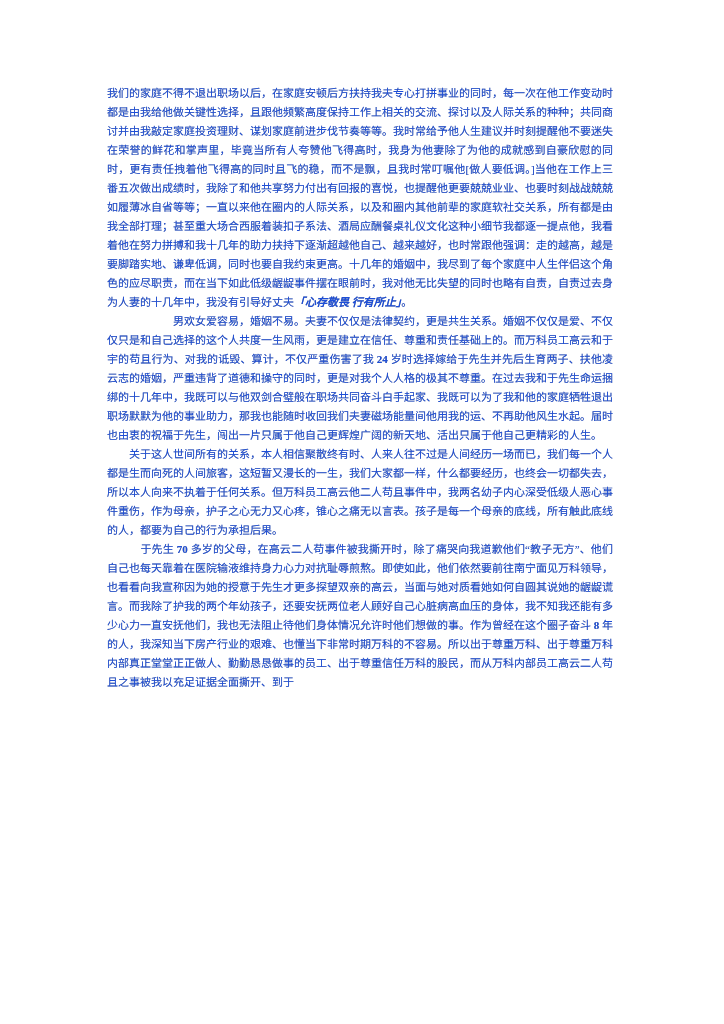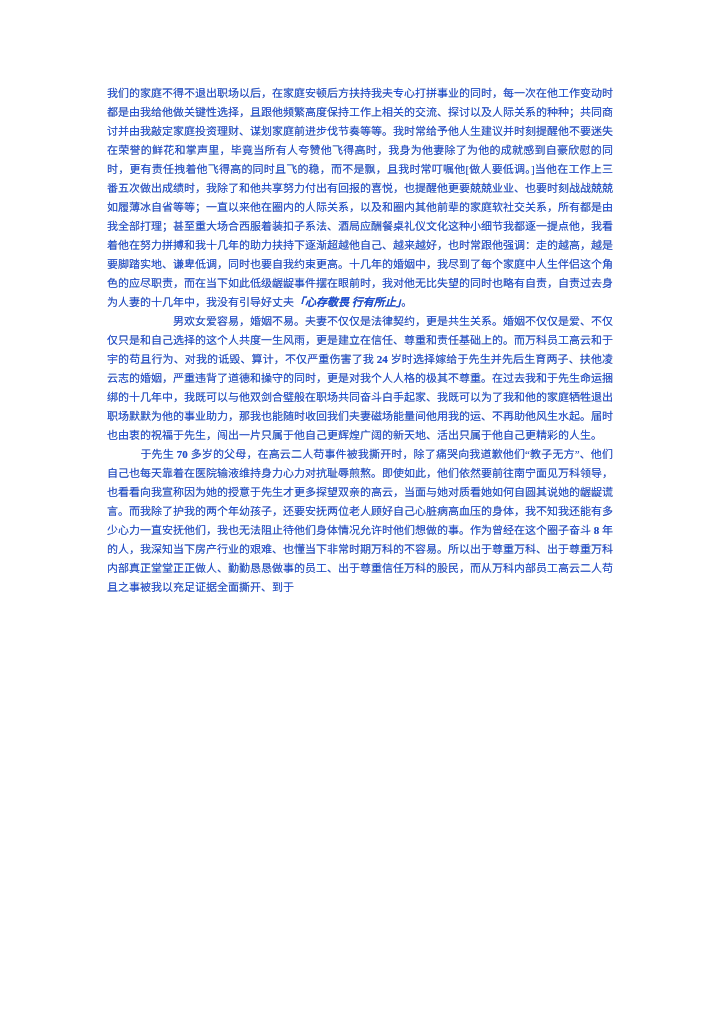--- a/index.html
+++ b/index.html
@@ -36,15 +36,16 @@
   .seg-b { font-weight: bold; }
   .seg-i { font-style: italic; }
 </style>
 </head>
 <body>
 
 <div class="page">
   <div class="text-block">
       <p><span>我们的家庭不得不退出职场以后，在家庭安顿后方扶持我夫专心打拼事业的同时，每一次在他工作变动时都是由我给他做关键性选择，且跟他频繁高度保持工作上相关的交流、探讨以及人际关系的种种；共同商讨并由我敲定家庭投资理财、谋划家庭前进步伐节奏等等。我时常给予他人生建议并时刻提醒他不要迷失在荣誉的鲜花和掌声里，毕竟当所有人夸赞他飞得高时，我身为他妻除了为他的成就感到自豪欣慰的同时，更有责任拽着他飞得高的同时且飞的稳，而不是飘，且我时常叮嘱他[做人要低调。]当他在工作上三番五次做出成绩时，我除了和他共享努力付出有回报的喜悦，也提醒他更要兢兢业业、也要时刻战战兢兢如履薄冰自省等等；一直以来他在圈内的人际关系，以及和圈内其他前辈的家庭软社交关系，所有都是由我全部打理；甚至重大场合西服着装扣子系法、酒局应酬餐桌礼仪文化这种小细节我都逐一提点他，我看着他在努力拼搏和我十几年的助力扶持下逐渐超越他自己、越来越好，也时常跟他强调：走的越高，越是要脚踏实地、谦卑低调，同时也要自我约束更高。十几年的婚姻中，我尽到了每个家庭中人生伴侣这个角色的应尽职责，而在当下如此低级龌龊事件摆在眼前时，我对他无比失望的同时也略有自责，自责过去身为人妻的十几年中，我没有引导好丈夫</span><span class="seg-b seg-i">「心存敬畏 行有所止」</span><span>。</span></p>
       <p><span>　　　　　　男欢女爱容易，婚姻不易。夫妻不仅仅是法律契约，更是共生关系。婚姻不仅仅是爱、不仅仅只是和自己选择的这个人共度一生风雨，更是建立在信任、尊重和责任基础上的。而万科员工高云和于宇的苟且行为、对我的诋毁、算计，不仅严重伤害了我 </span><span class="seg-b">24</span><span> 岁时选择嫁给于先生并先后生育两子、扶他凌云志的婚姻，严重违背了道德和操守的同时，更是对我个人人格的极其不尊重。在过去我和于先生命运捆绑的十几年中，我既可以与他双剑合璧般在职场共同奋斗白手起家、我既可以为了我和他的家庭牺牲退出职场默默为他的事业助力，那我也能随时收回我们夫妻磁场能量间他用我的运、不再助他风生水起。届时也由衷的祝福于先生，闯出一片只属于他自己更辉煌广阔的新天地、活出只属于他自己更精彩的人生。</span></p>
+      <p><span>　　关于这人世间所有的关系，本人相信聚散终有时、人来人往不过是人间经历一场而已，我们每一个人都是生而向死的人间旅客，这短暂又漫长的一生，我们大家都一样，什么都要经历，也终会一切都失去，所以本人向来不执着于任何关系。但万科员工高云他二人苟且事件中，我两名幼子内心深受低级人恶心事件重伤，作为母亲，护子之心无力又心疼，锥心之痛无以言表。孩子是每一个母亲的底线，所有触此底线的人，都要为自己的行为承担后果。</span></p>
       <p><span>　　　于先生 </span><span class="seg-b">70</span><span> 多岁的父母，在高云二人苟事件被我撕开时，除了痛哭向我道歉他们“教子无方”、他们自己也每天靠着在医院输液维持身力心力对抗耻辱煎熬。即使如此，他们依然要前往南宁面见万科领导，也看看向我宣称因为她的授意于先生才更多探望双亲的高云，当面与她对质看她如何自圆其说她的龌龊谎言。而我除了护我的两个年幼孩子，还要安抚两位老人顾好自己心脏病高血压的身体，我不知我还能有多少心力一直安抚他们，我也无法阻止待他们身体情况允许时他们想做的事。作为曾经在这个圈子奋斗 </span><span class="seg-b">8</span><span> 年的人，我深知当下房产行业的艰难、也懂当下非常时期万科的不容易。所以出于尊重万科、出于尊重万科内部真正堂堂正正做人、勤勤恳恳做事的员工、出于尊重信任万科的股民，而从万科内部员工高云二人苟且之事被我以充足证据全面撕开、到于</span></p>
     </div>
 </div>
 
 </body></html>

